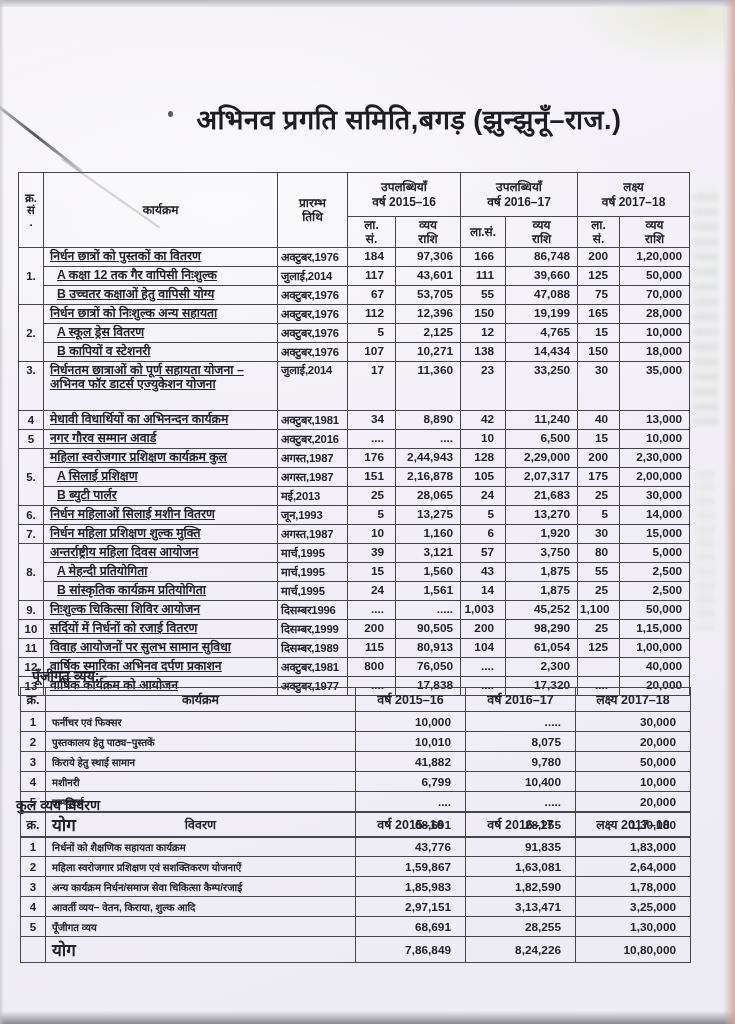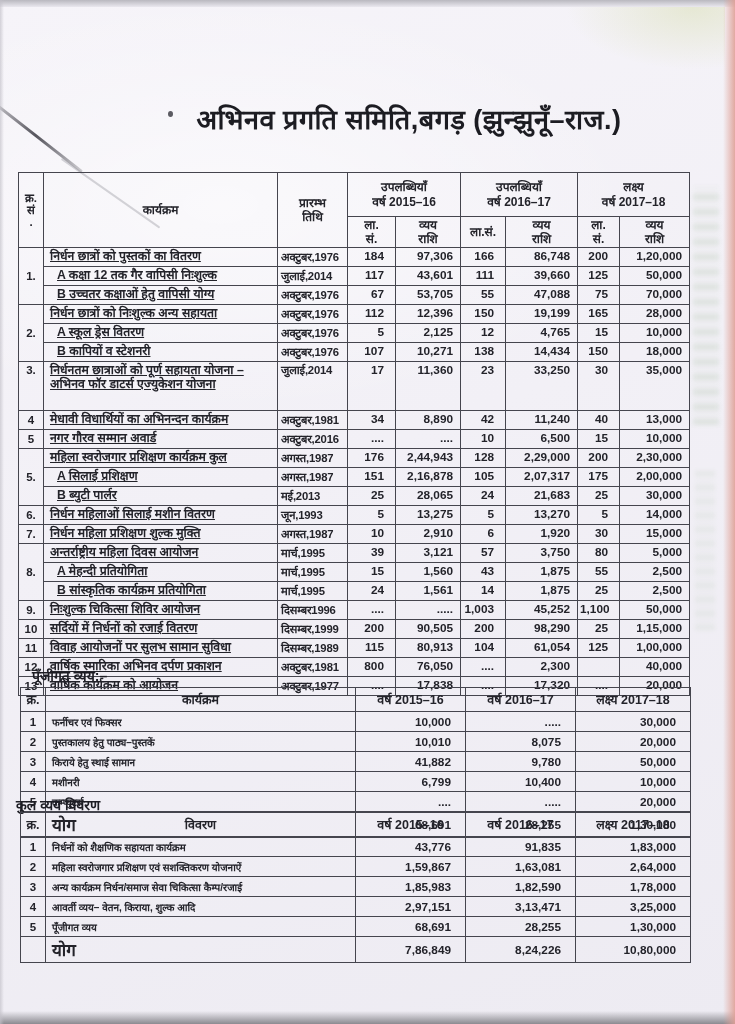--- a/index.html
+++ b/index.html
@@ -287,21 +287,21 @@
           <td class="c-la">5</td>
           <td class="c-amt">13,270</td>
           <td class="c-la">5</td>
           <td class="c-amt">14,000</td>
         </tr>
         <tr>
           <td class="c-sn">7.</td>
           <td class="c-name">निर्धन महिला प्रशिक्षण शुल्क मुक्ति</td>
           <td class="c-date">अगस्त,1987</td>
           <td class="c-la">10</td>
-          <td class="c-amt">2,910</td>
+          <td class="c-amt">1,160</td>
           <td class="c-la">6</td>
           <td class="c-amt">1,920</td>
           <td class="c-la">30</td>
           <td class="c-amt">15,000</td>
         </tr>
         <tr>
           <td class="c-sn" rowspan="3">8.</td>
           <td class="c-name">अन्तर्राष्ट्रीय महिला दिवस आयोजन</td>
           <td class="c-date">मार्च,1995</td>
           <td class="c-la">39</td>

